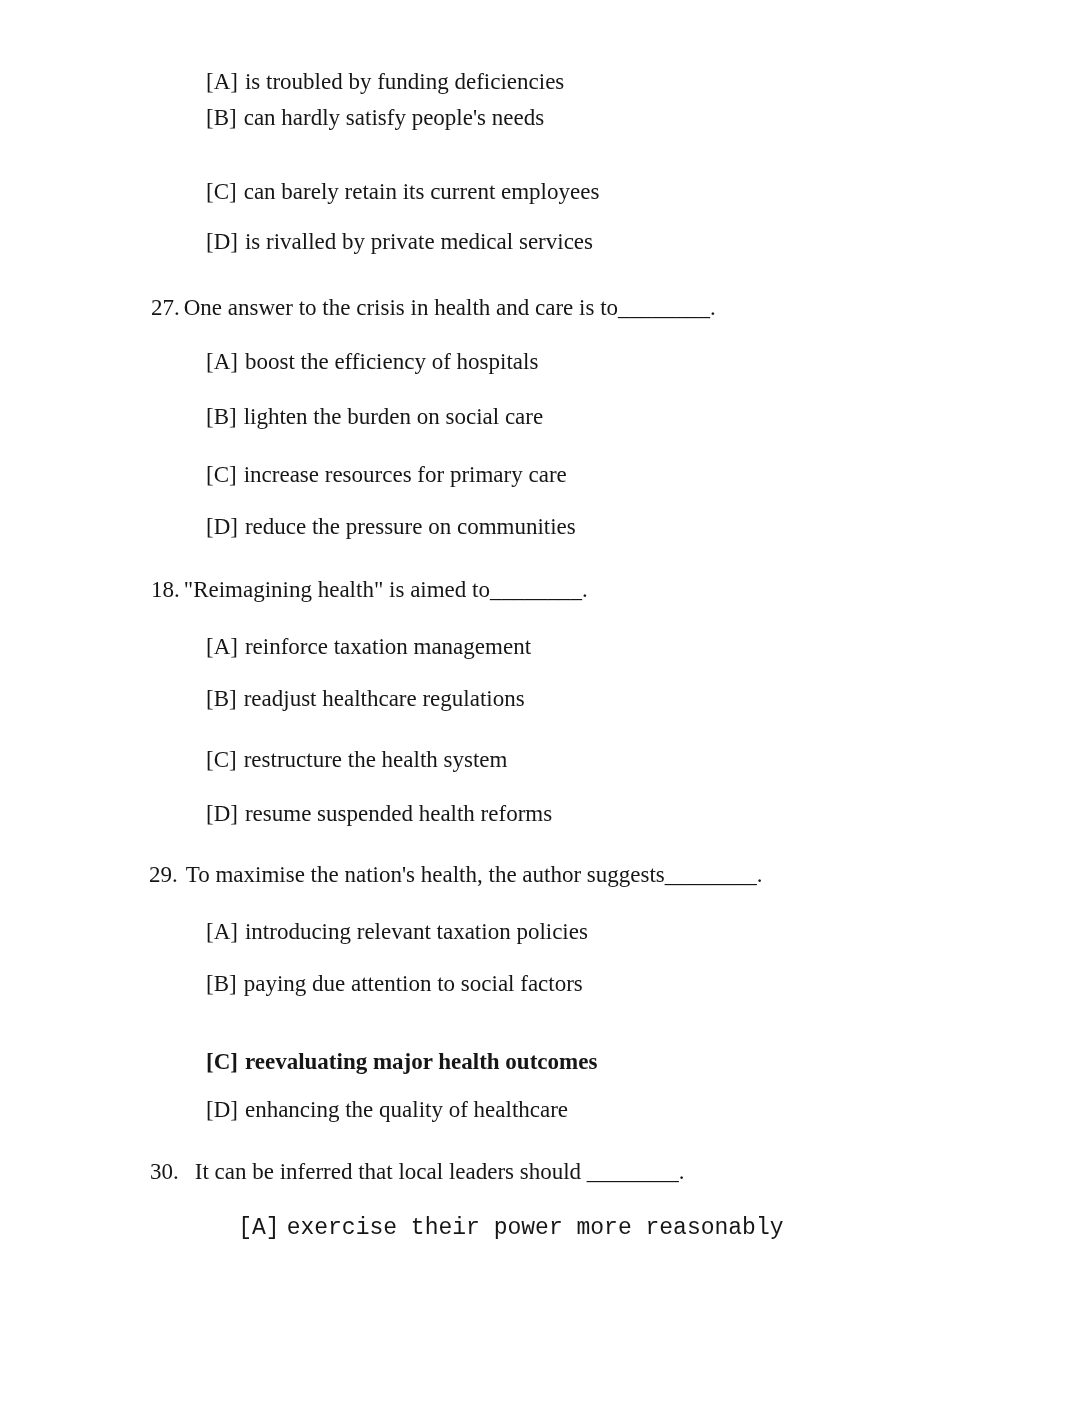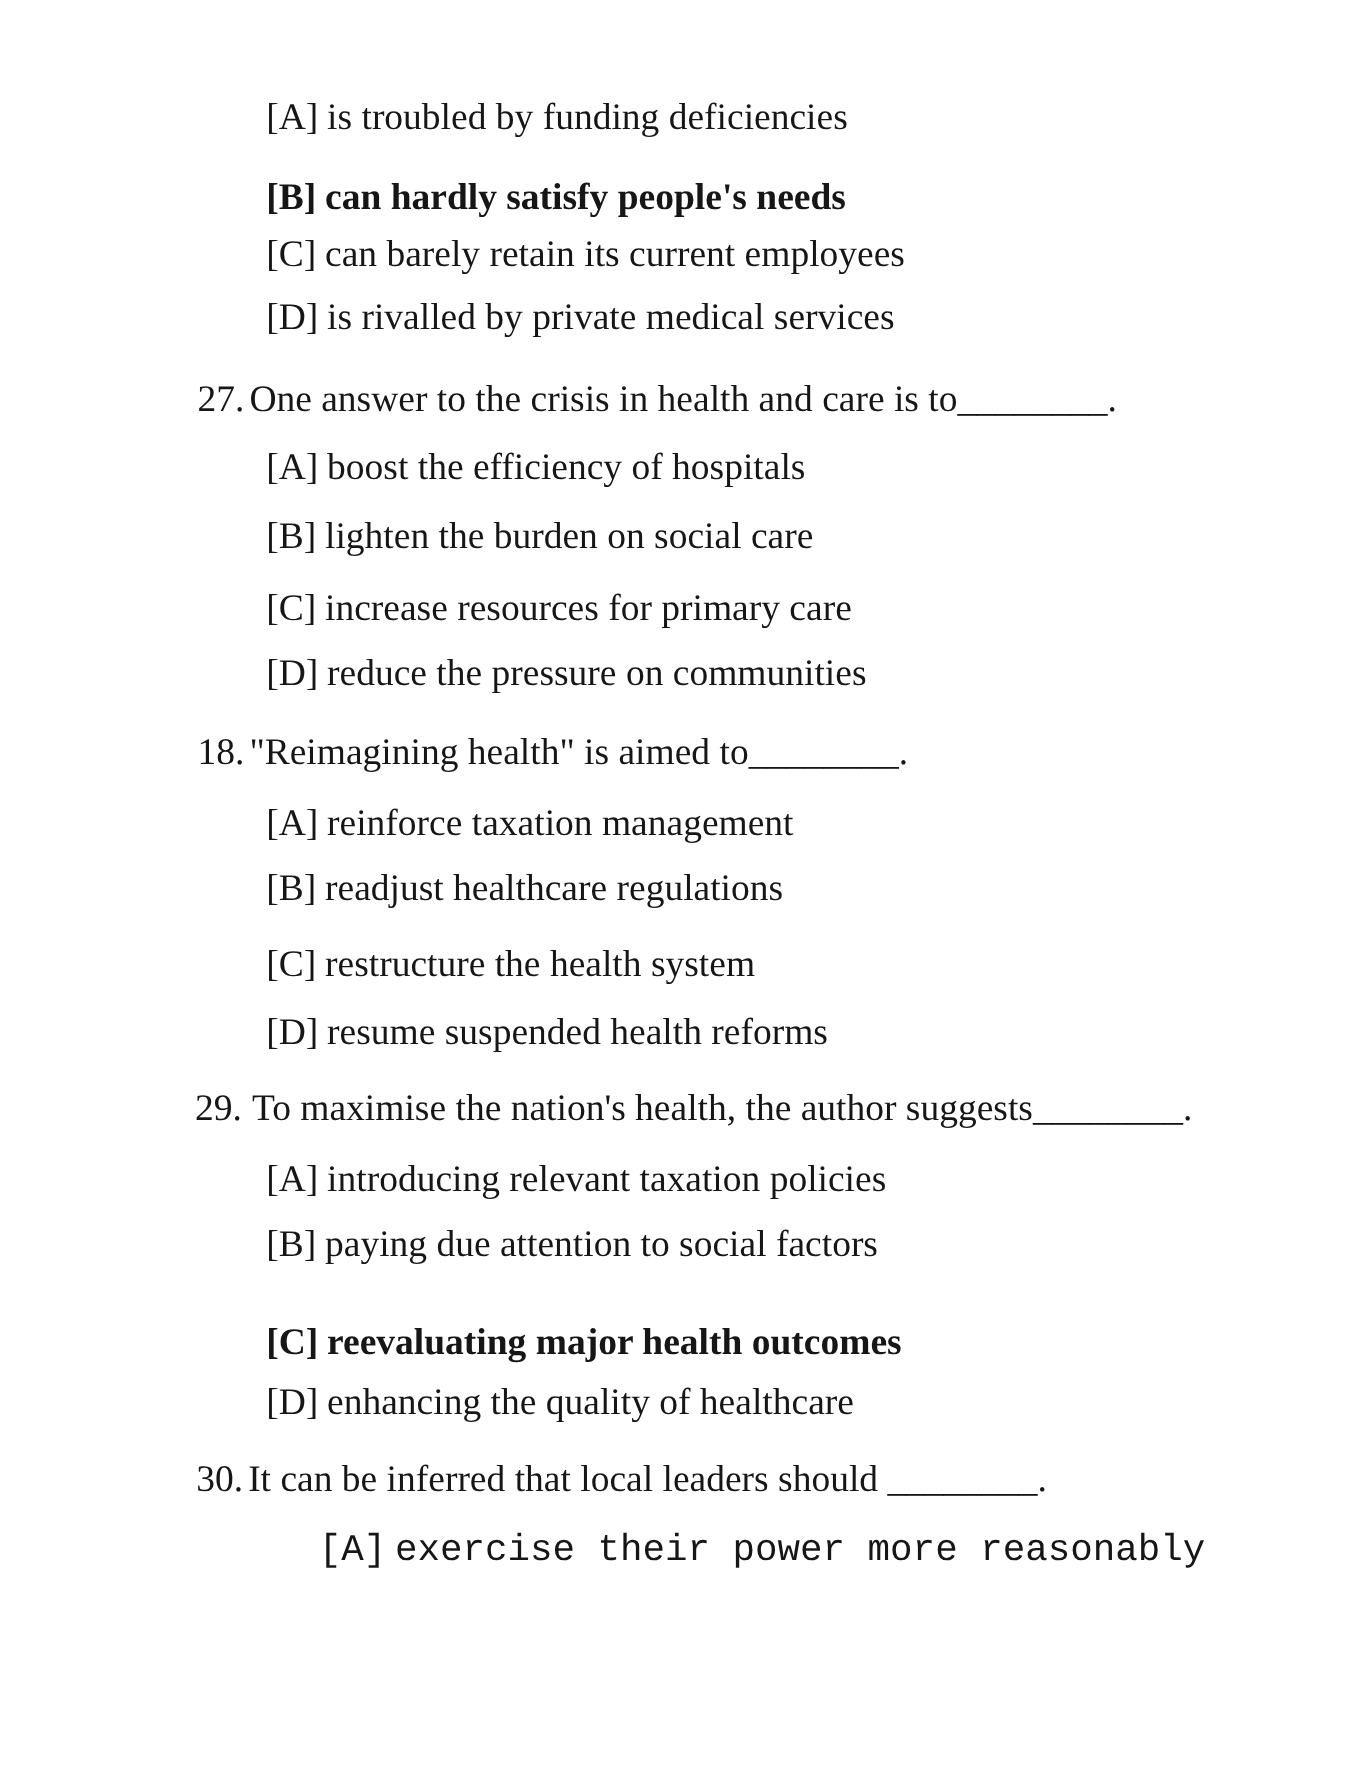--- a/index.html
+++ b/index.html
@@ -6,44 +6,44 @@
     margin: 0;
     padding: 0;
     background: #ffffff;
   }
   .page {
     position: relative;
     width: 1080px;
     height: 1416px;
     background: #ffffff;
     font-family: "Liberation Serif", "DejaVu Serif", serif;
-    font-size: 30px;
+    font-size: 23px;
     color: #161616;
     overflow: hidden;
   }
   .line {
     position: absolute;
     white-space: pre;
     line-height: 1.2;
   }
   .qnum { display: inline-block; }
   .gap-lg  { margin-right: 4px; }
   .gap-sm  { margin-right: 8px; text-align: right; }
-  .gap-none{ margin-right: 4px; }
+  .gap-none{ margin-right: 16px; }
   .olabel  { margin-right: 7px; }
 </style>
 </head>
 <body>
 
 <div class="page">
 
   <div class="line" style="top:40px; left:183px;">
     <span class="olabel">[A]</span><span>is troubled by funding deficiencies</span>
   </div>
-  <div class="line" style="top:104px; left:183px;font-weight:bold;">
+  <div class="line" style="top:76px; left:183px;">
     <span class="olabel">[B]</span><span>can hardly satisfy people's needs</span>
   </div>
   <div class="line" style="top:150px; left:183px;">
     <span class="olabel">[C]</span><span>can barely retain its current employees</span>
   </div>
   <div class="line" style="top:200px; left:183px;">
     <span class="olabel">[D]</span><span>is rivalled by private medical services</span>
   </div>
 
   <div class="line" style="top:266px; left:128px;">

